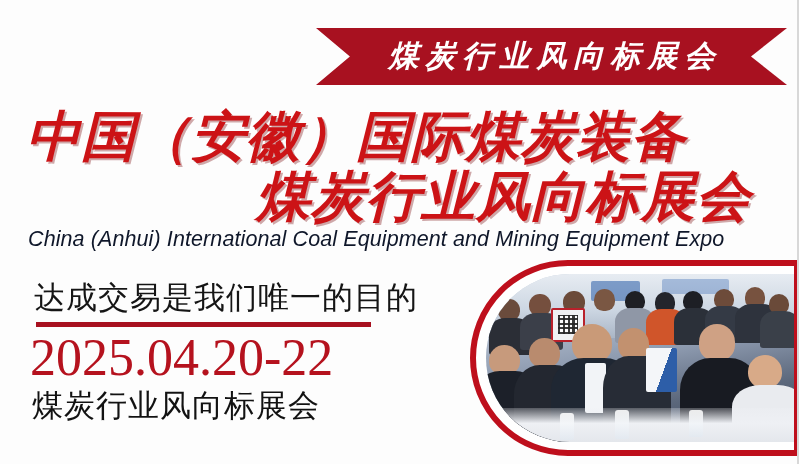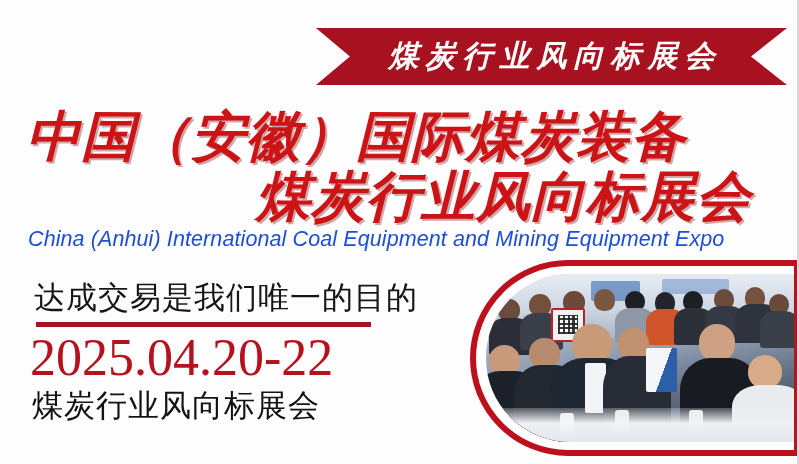--- a/index.html
+++ b/index.html
@@ -121,21 +121,21 @@
 
   
   .subtitle-en {
     position: absolute;
     left: 28px;
     top: 227px;
     font-family: "Liberation Sans", sans-serif;
     font-style: italic;
     font-size: 21.5px;
     letter-spacing: 0.1px;
-    color: #1d4ed8;
+    color: #0f172a;
     white-space: nowrap;
   }
 
   
   .slogan {
     position: absolute;
     left: 34px;
     top: 277px;
     font-family: "Liberation Serif", serif;
     font-size: 31px;

